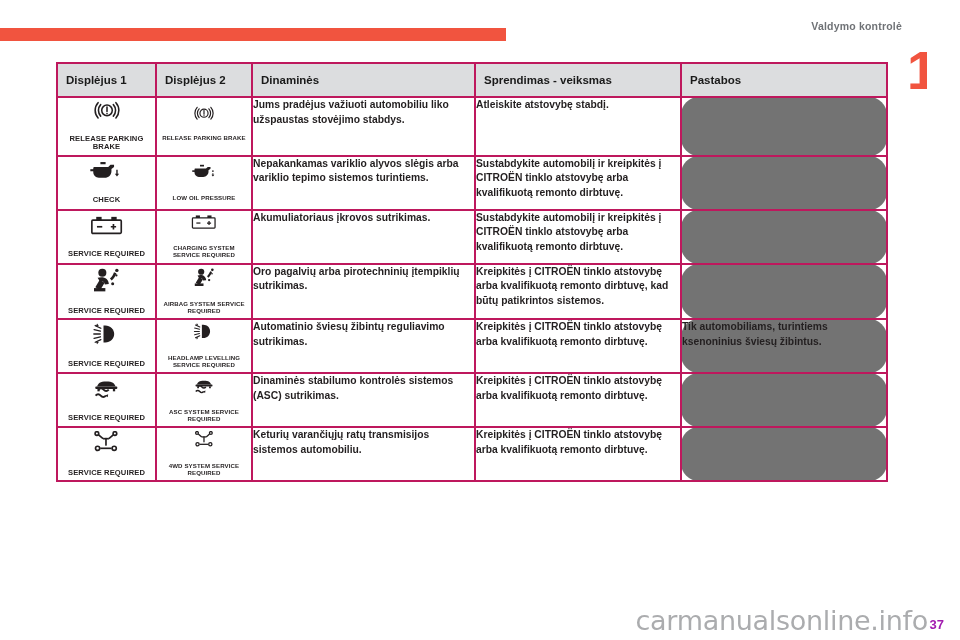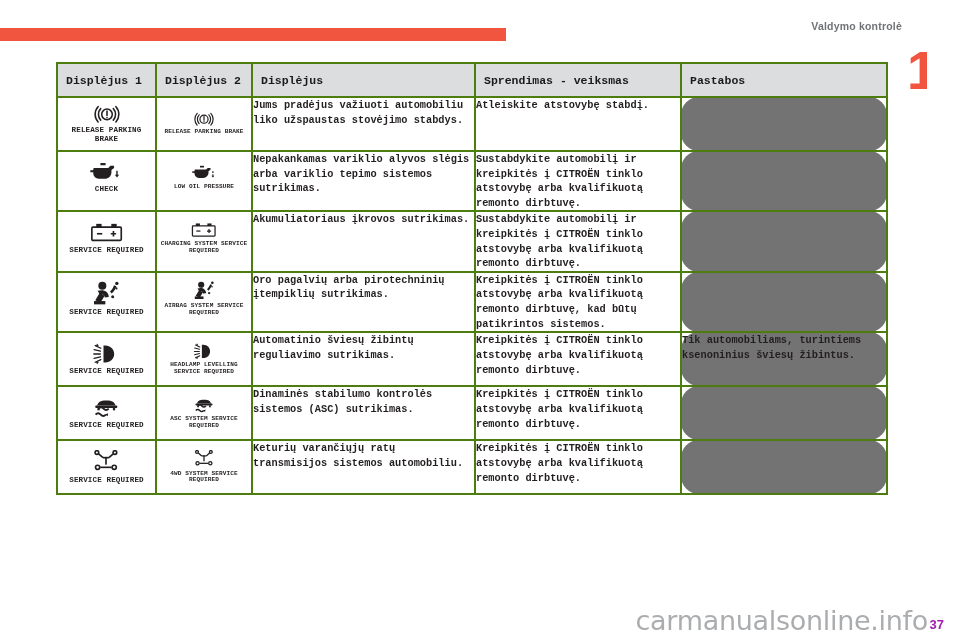--- a/index.html
+++ b/index.html
@@ -56,24 +56,23 @@
     top: 62px;
     width: 830px;
   }
   table.dash {
     border-collapse: collapse;
     width: 830px;
     table-layout: fixed;
   }
   table.dash th,
   table.dash td {
-    border: 2px solid #4d7c0f;
+    border: 2px solid #be185d;
     vertical-align: top;
     padding: 0;
-    font-family: Liberation Mono, monospace;
   }
   table.dash thead th {
     background: #dcdddf;
     height: 32px;
     text-align: left;
     padding: 0 8px;
     font-size: 11.5px;
     font-weight: bold;
     color: #1a1a1a;
     vertical-align: middle;
@@ -97,21 +96,21 @@
     min-height: 52px;
     display: flex;
     flex-direction: column;
     align-items: center;
     justify-content: center;
     box-sizing: border-box;
     padding: 3px 2px;
   }
   .tile svg { display: block; }
   .tile-label {
-    margin-top: 3px;
+    margin-top: 15px;
     text-align: center;
     color: #231f20;
     font-weight: bold;
     line-height: 1.12;
     letter-spacing: .1px;
   }
   td.col1 .tile-label { font-size: 7.6px; }
   td.col2 .tile-label { font-size: 6.1px; }
 
   
@@ -160,21 +159,21 @@
       <col class="c1">
         <col class="c2">
         <col class="c3">
         <col class="c4">
         <col class="c5">
     </colgroup>
     <thead>
       <tr>
         <th>Displėjus 1</th>
         <th>Displėjus 2</th>
-        <th>Displėjus</th>
+        <th>Dinaminės</th>
         <th>Sprendimas - veiksmas</th>
         <th>Pastabos</th>
       </tr>
     </thead>
     <tbody id="tbody">
         <tr>
           <td class="icon-cell col1">
             <div class="tile">
               <span>
     <svg width="26" height="18.72" viewBox="0 0 40 29" fill="none" stroke="#231f20" stroke-width="2.4">
@@ -229,21 +228,21 @@
       <path d="M6 9h22l3.5-3.2h5.5v3.4l-4 3.2v3.2c0 5.6-4.6 10.2-10.4 10.2H14C9 26 5 22 5 17v-5.4C5 10.2 5.6 9 6 9z"></path>
       <path d="M0.5 12.5h9v3.2h-9z"></path>
       <circle cx="41.8" cy="14" r="1.7"></circle>
       <path d="M41.8 18.4v4.6" stroke="#231f20" stroke-width="2"></path>
       <path d="M39 21.4l2.8 3.6 2.8-3.6z"></path>
     </svg>
               </span>
               <span class="tile-label">LOW OIL PRESSURE</span>
             </div>
           </td>
-          <td class="text-cell">Nepakankamas variklio alyvos slėgis arba variklio tepimo sistemos sutrikimas.</td>
+          <td class="text-cell">Nepakankamas variklio alyvos slėgis arba variklio tepimo sistemos turintiems.</td>
           <td class="text-cell">Sustabdykite automobilį ir kreipkitės į CITROËN tinklo atstovybę arba kvalifikuotą remonto dirbtuvę.</td>
           <td class="text-cell blank-cell"></td>
         </tr>
         <tr>
           <td class="icon-cell col1">
             <div class="tile">
               <span>
     <svg width="33.28" height="20.8" viewBox="0 0 46 29" fill="none" stroke="#231f20" stroke-width="2.3">
       <rect x="2.4" y="7.2" width="41" height="18.4" rx="1.4"></rect>
       <rect x="8.5" y="2.6" width="7.5" height="4.6" fill="#231f20" stroke="none"></rect>

